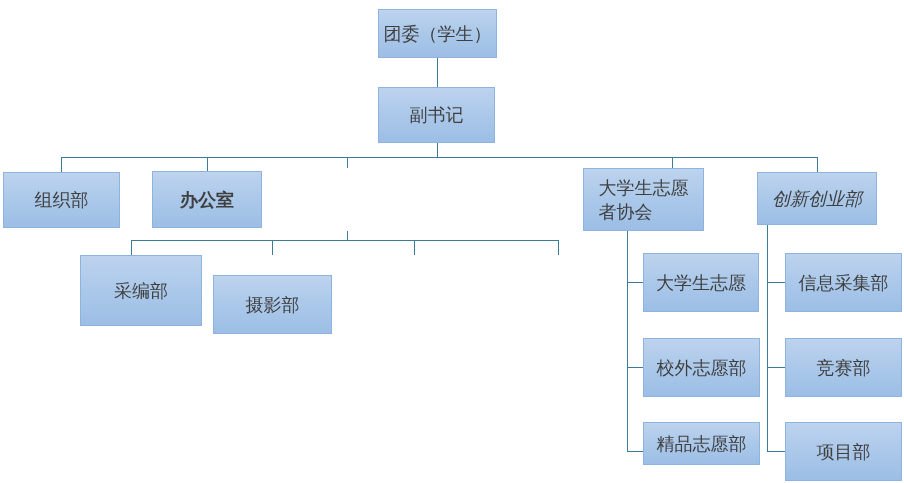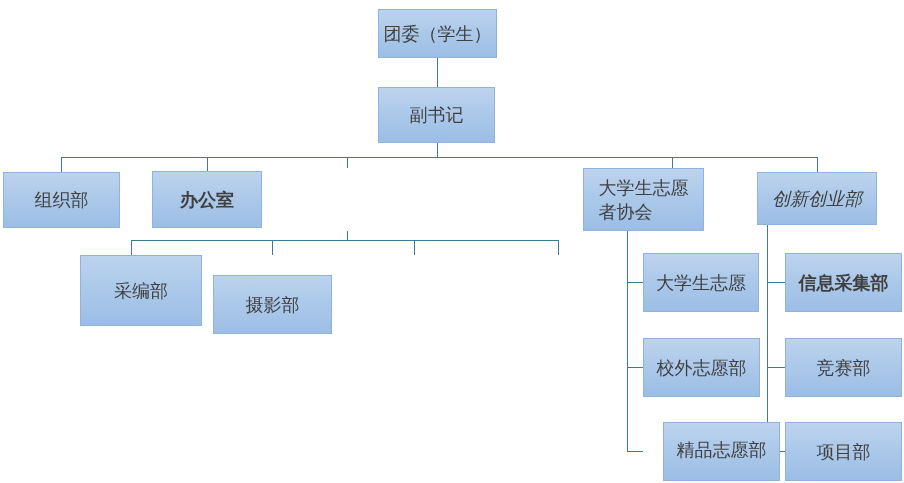--- a/index.html
+++ b/index.html
@@ -39,22 +39,22 @@
   #b-office      { left: 152px; top: 171px; width: 110px; height: 57px; font-weight: bold; }
   #b-media       { left: 290px; top: 168px; width: 115px; height: 63px; }
   #b-volunteer   { left: 583px; top: 168px; width: 121px; height: 63px; }
   #b-innovation  { left: 757px; top: 172px; width: 120px; height: 53px; font-style: italic; }
   #b-editorial   { left:  80px; top: 255px; width: 122px; height: 71px; }
   #b-photo       { left: 213px; top: 255px; width: 119px; height: 59px; margin-top: 20px; }
   #b-video       { left: 355px; top: 255px; width: 119px; height: 59px; }
   #b-youthvoice  { left: 498px; top: 255px; width: 120px; height: 59px; }
   #b-oncampus    { left: 643px; top: 253px; width: 116px; height: 59px; }
   #b-offcampus   { left: 643px; top: 338px; width: 117px; height: 59px; }
-  #b-premium     { left: 663px; top: 422px; width: 117px; height: 59px; font-family: Liberation Mono, monospace; }
-  #b-infocollect { left: 785px; top: 253px; width: 117px; height: 59px; font-weight: bold; }
+  #b-premium     { left: 643px; top: 422px; width: 117px; height: 43px; }
+  #b-infocollect { left: 785px; top: 253px; width: 117px; height: 59px; }
   #b-competition { left: 785px; top: 338px; width: 117px; height: 59px; }
   #b-project     { left: 785px; top: 422px; width: 117px; height: 59px; }
 </style>
 </head>
 <body>
 
 <div class="canvas">
 
   <div class="line v" style="left:437px; top:58px;  height:29px;"></div>
   <div class="line v" style="left:437px; top:143px; height:14px;"></div>

